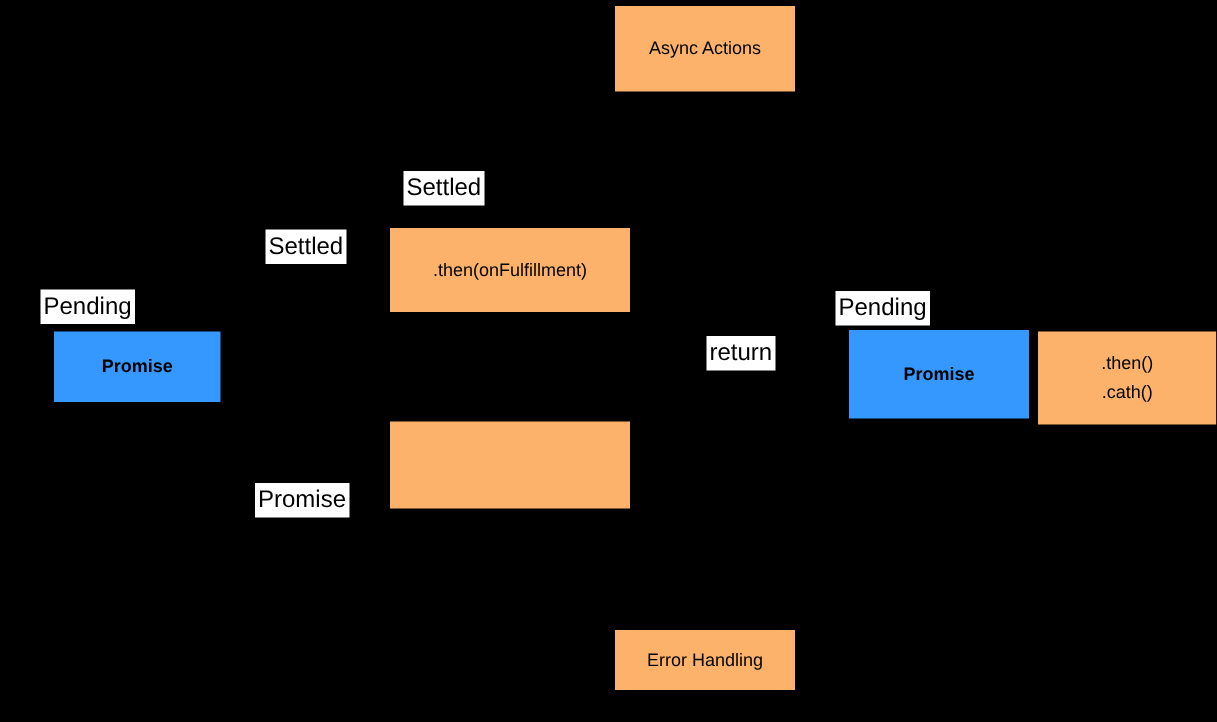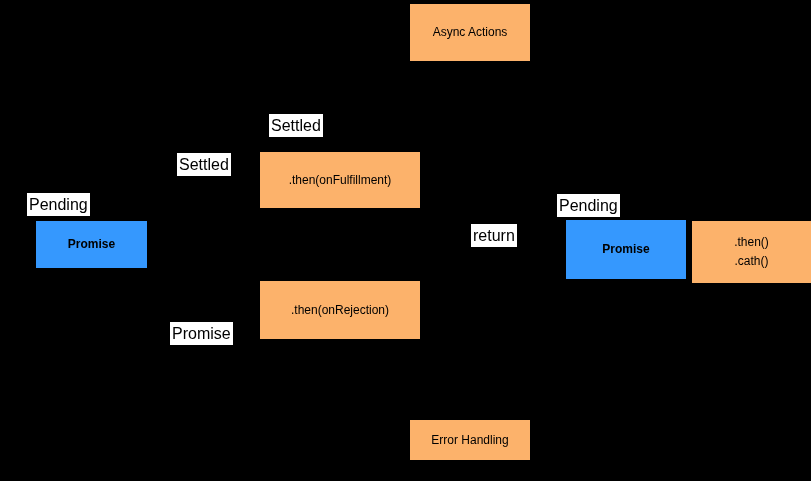--- a/index.html
+++ b/index.html
@@ -58,21 +58,20 @@
 
   <div id="n-async" class="node orange">
     <span>Async Actions</span>
   </div>
 
   <div id="n-fulfill" class="node orange">
     <span>.then(onFulfillment)</span>
   </div>
 
   <div id="n-reject" class="node orange">
-    <span>.then(onRejection)</span>
   </div>
 
   <div id="n-promise-l" class="node blue bold">
     <span>Promise</span>
   </div>
 
   <div id="n-promise-r" class="node blue bold">
     <span>Promise</span>
   </div>
 

